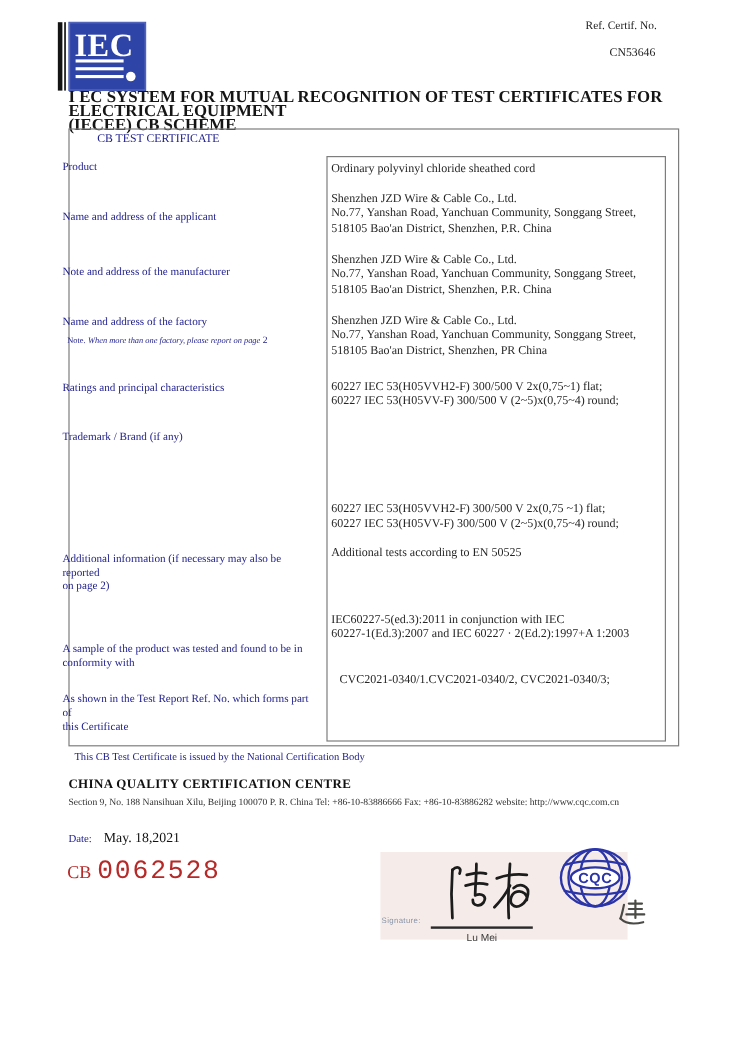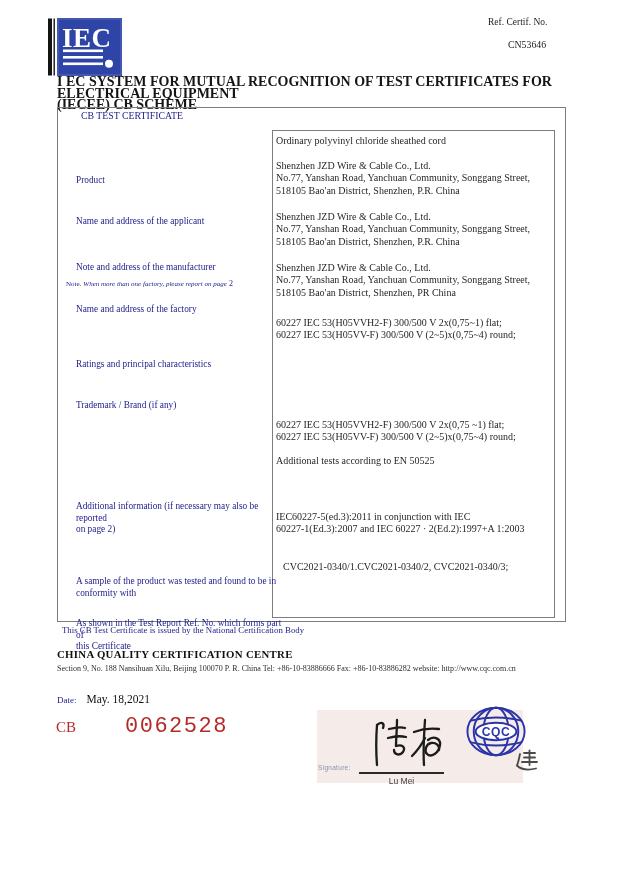--- a/index.html
+++ b/index.html
@@ -27,35 +27,35 @@
   .cert-box {
     top:107px; left:57px; width:509px; height:515px;
     border:1px solid #7d7d7d; background:transparent;
   }
   .value-box {
     top:130px; left:272px; width:283px; height:488px;
     border:1px solid #7d7d7d;
   }
   .cert-title { top:110px; left:61px; font-size:9.8px; font-weight:normal; color:#22228e;margin-left:20px; }
 
-  .lbl { left:76px; width:212px; font-size:9.3px; line-height:11.5px; color:#22228e;margin-top:40px; }
+  .lbl { left:52px; width:212px; font-size:9.3px; line-height:11.5px; color:#22228e; }
   .val { left:276px; width:276px; font-size:10px; line-height:12.3px; color:#262626; }
 
-  .note-line { left:66px; top:279px; font-size:7px; color:#22228e; }
+  .note-line { left:56px; top:279px; font-size:7px; color:#22228e; }
   .note-body { font-style:italic; margin:0 2px; }
   .note-suffix { font-size:8px; }
 
   
   .issued-line { top:625px; left:62px; font-size:8.8px; color:#22228e; }
   .ncb-name { top:648px; left:57px; font-size:10.8px; font-weight:bold; letter-spacing:.3px; color:#111; }
   .ncb-addr { top:664px; left:57px; width:510px; font-size:8px; color:#2e2e2e; }
   .date-row { top:689px; left:57px; }
   .date-label { font-size:9px; color:#22228e; }
   .date-value { font-size:11.5px; color:#111; margin-left:10px;text-align:right; }
-  .cb-row { top:714px; left:56px; display:flex; align-items:baseline;gap:44px; }
+  .cb-row { top:714px; left:56px; display:flex; align-items:baseline; }
   .cb-prefix { font-size:15px; color:#b52a28; }
   .cb-number { font-size:22px; color:#b52a28; letter-spacing:1.5px; margin-left:5px;font-family:Liberation Mono, monospace; }
 
   
   .sig-bg { top:710px; left:317px; width:206px; height:73px; background:#f5ebe8; }
   .sig-scribble { top:712px; left:368px; width:76px; height:60px; }
   .sig-label { top:764px; left:318px; font-family:"Liberation Sans","DejaVu Sans",sans-serif;
                font-size:6.5px; color:#8894a8; letter-spacing:.3px; }
   .sig-line { top:772px; left:359px; width:85px; height:2px; background:#2a2a2a; }
   .sig-name { top:776px; left:359px; width:85px; text-align:center;

